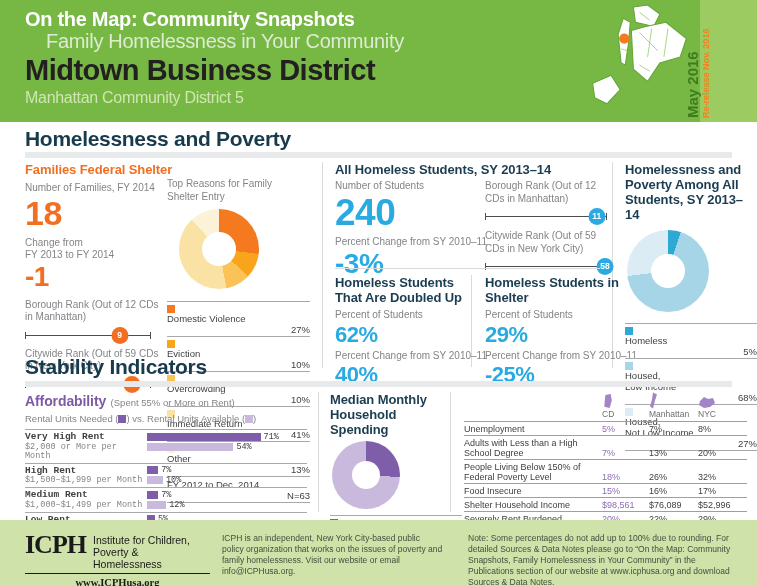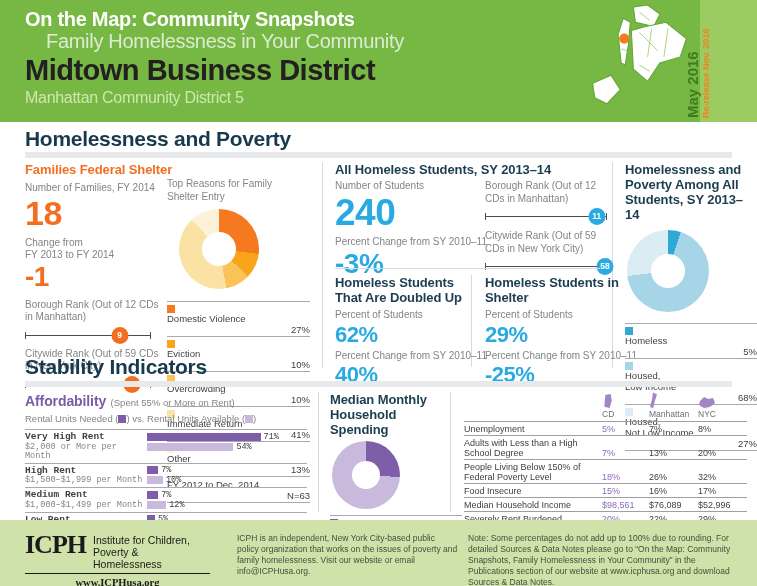--- a/index.html
+++ b/index.html
@@ -99,21 +99,21 @@
   .purple-v{color:#8d6cb5;}
   
   .footer{position:absolute;left:0;top:520px;width:757px;height:66px;background:#cfe2aa;}
   .f-logo{position:absolute;left:25px;top:10px;width:185px;color:#1a1a1a;}
   .f-logo-row{display:flex;align-items:flex-start;}
   .f-icph{font-family:"Liberation Serif",serif;font-size:26px;font-weight:700;line-height:30px;letter-spacing:-1px;}
   .f-org{font-size:10.5px;line-height:12px;margin:4px 0 0 7px;}
   .f-rule{border-top:1.5px solid #1a1a1a;margin-top:3px;}
   .f-url{font-family:"Liberation Serif",serif;font-size:10.5px;font-weight:700;text-align:center;margin-top:3px;}
   .f-text{position:absolute;top:13px;font-size:8.5px;line-height:11px;color:#44503c;}
-  .f-about{left:237px;width:222px;}
+  .f-about{left:222px;width:222px;}
   .f-note{left:468px;width:272px;}
 </style>
 </head>
 <body>
 
 <div class="page">
 
   <div class="header">
     <div class="header-text">
       <div class="h-kicker">On the Map: Community Snapshots</div>
@@ -447,21 +447,21 @@
             <div class="ind-val">26%</div>
             <div class="ind-val">32%</div>
           </div>
           <div class="ind-row">
             <div class="ind-lab">Food Insecure</div>
             <div class="ind-val purple-v">15%</div>
             <div class="ind-val">16%</div>
             <div class="ind-val">17%</div>
           </div>
           <div class="ind-row">
-            <div class="ind-lab">Median Household Income</div>
+            <div class="ind-lab">Shelter Household Income</div>
             <div class="ind-val purple-v">$98,561</div>
             <div class="ind-val">$76,089</div>
             <div class="ind-val">$52,996</div>
           </div>
           <div class="ind-row">
             <div class="ind-lab">Severely Rent Burdened</div>
             <div class="ind-val purple-v">20%</div>
             <div class="ind-val">22%</div>
             <div class="ind-val">29%</div>
           </div>

